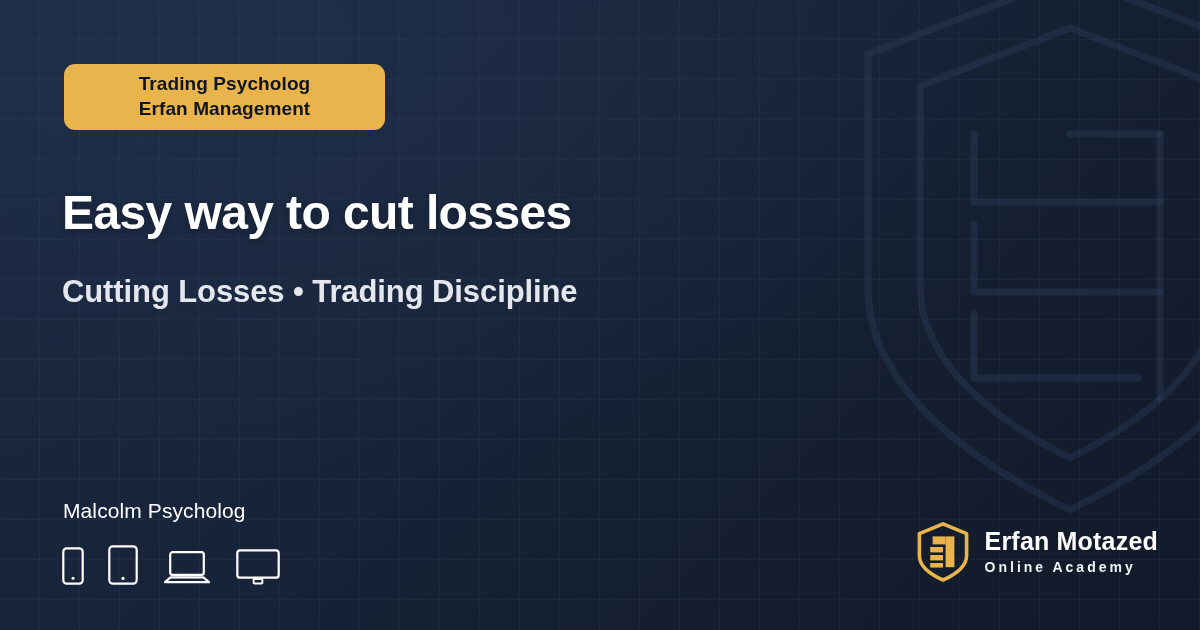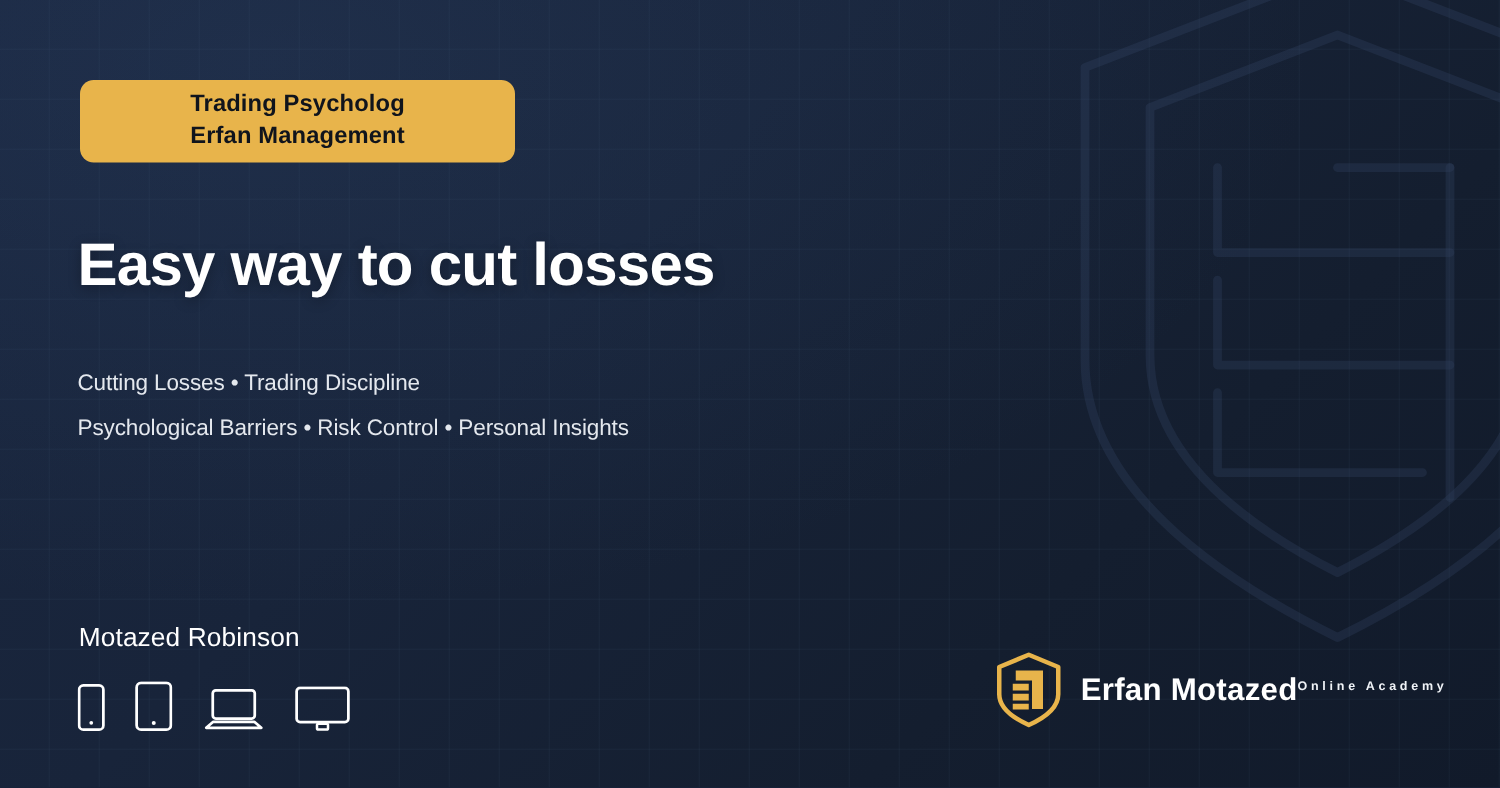--- a/index.html
+++ b/index.html
@@ -53,21 +53,21 @@
     height: 580px;
     opacity: 0.55;
     pointer-events: none;
   }
 
   
   #badge {
     position: absolute;
     left: 64px;
     top: 64px;
-    width: 348px;
+    width: 321px;
     padding: 7px 16px 9px;
     background: #e8b44b;
     border-radius: 11px;
     text-align: center;
     color: #10141c;
     font-weight: bold;
     font-size: 19px;
     line-height: 25px;
     letter-spacing: 0.1px;
     font-family: "Liberation Sans", sans-serif;
@@ -85,25 +85,25 @@
     font-weight: bold;
     letter-spacing: -0.6px;
     font-family: "Liberation Sans", sans-serif;
     text-shadow: 0 2px 10px rgba(0,0,0,0.30);
   }
 
   
   #subtitle {
     position: absolute;
     left: 62px;
-    top: 288px;
+    top: 274px;
     color: #e4e8ee;
-    font-size: 18px;
+    font-size: 31px;
     line-height: 36px;
-    font-weight: normal;
+    font-weight: bold;
     letter-spacing: -0.1px;
   }
   #subtitle .sub-line { display: block; white-space: nowrap; }
 
   
   #author {
     position: absolute;
     left: 63px;
     top: 498px;
     color: #ffffff;
@@ -130,32 +130,32 @@
   
   #brand {
     position: absolute;
     right: 42px;
     top: 521px;
     display: flex;
     align-items: center;
     gap: 14px;
   }
   #brand-mark { display: block; flex: none; }
-  #brand-text { display: flex; flex-direction: row; }
+  #brand-text { display: flex; flex-direction: column; }
   #brand-name {
     color: #ffffff;
     font-size: 25px;
     line-height: 29px;
     font-weight: bold;
     letter-spacing: 0.2px;
     white-space: nowrap;
   }
   #brand-tagline {
     color: #f0f3f7;
-    font-size: 10px;
+    font-size: 14px;
     line-height: 19px;
     font-weight: bold;
     letter-spacing: 3.0px;
     white-space: nowrap;
     margin-top: 2px;
   }
 </style>
 </head>
 <body>
 
@@ -182,24 +182,23 @@
 
   <div id="badge">
     <span class="badge-line">Trading Psycholog</span>
     <span class="badge-line">Erfan Management</span>
   </div>
 
   <h1 id="title">Easy way to cut losses</h1>
 
   <div id="subtitle">
     <span class="sub-line">Cutting Losses • Trading Discipline</span>
-    <span class="sub-line">Psychological Barriers • Risk Control • Personal Insights</span>
-  </div>
-
-  <div id="author">Motazed Robinson</div>
+  </div>
+
+  <div id="author">Malcolm Psycholog</div>
 
   <div id="devices">
 
     <svg class="device-icon" width="22" height="38" viewBox="0 0 22 38" fill="none" aria-hidden="true">
       <rect x="1.3" y="1.3" width="19.4" height="35.4" rx="3.4" stroke="#ffffff" stroke-width="2.2" fill="none"></rect>
       <circle cx="11" cy="31.2" r="1.5" fill="#ffffff"></circle>
     </svg>
 
     <svg class="device-icon" width="30" height="40" viewBox="0 0 30 40" fill="none" aria-hidden="true">
       <rect x="1.3" y="1.3" width="27.4" height="37.4" rx="3.6" stroke="#ffffff" stroke-width="2.2" fill="none"></rect>

